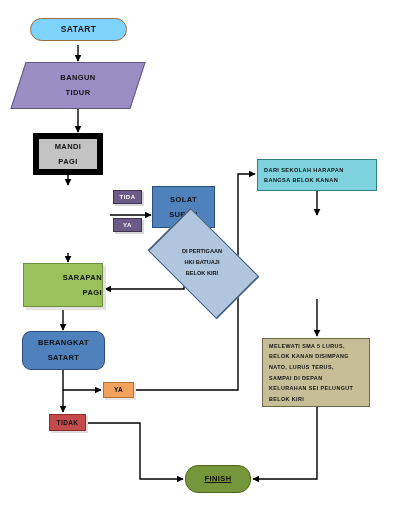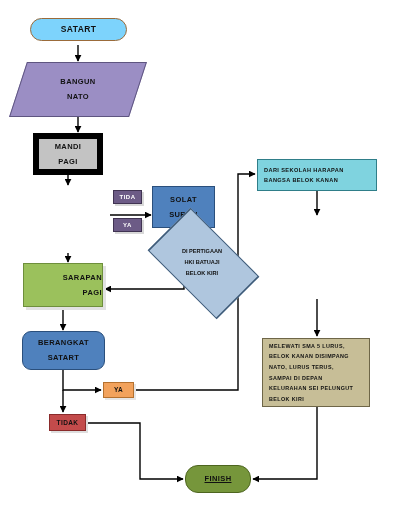--- a/index.html
+++ b/index.html
@@ -31,21 +31,21 @@
   
   #n-start{
     left:30px;top:18px;width:97px;height:23px;
     background:#7dd3fc;
     border:1px solid #9B6B3A;
     border-radius:14px;
     font-size:8.5px;
   }
 
   
-  #n-bangun-wrap{left:18px;top:62px;width:120px;height:55px;}
+  #n-bangun-wrap{left:18px;top:62px;width:120px;height:47px;}
   #n-bangun-shape{
     position:absolute;inset:0;
     background:#9B8EC4;
     border:1px solid #5E5580;
     transform:skewX(-18deg);
   }
   #n-bangun-text{
     position:absolute;inset:0;
     display:flex;flex-direction:column;align-items:center;justify-content:center;
     font-size:7.5px;font-weight:bold;color:#111;line-height:1.9;
@@ -206,21 +206,21 @@
   </svg>
 
   <div class="node" id="n-start">
     <span class="ln">SATART</span>
   </div>
 
   <div id="n-bangun-wrap" class="node" style="display:block">
     <div id="n-bangun-shape"></div>
     <div id="n-bangun-text">
       <span class="ln">BANGUN</span>
-      <span class="ln">NATO</span>
+      <span class="ln">TIDUR</span>
     </div>
   </div>
 
   <div class="node" id="n-mandi">
     <span class="ln">MANDI</span>
     <span class="ln">PAGI</span>
   </div>
 
   <div id="n-pms-wrap">
     <div id="n-pms-shape"></div>

